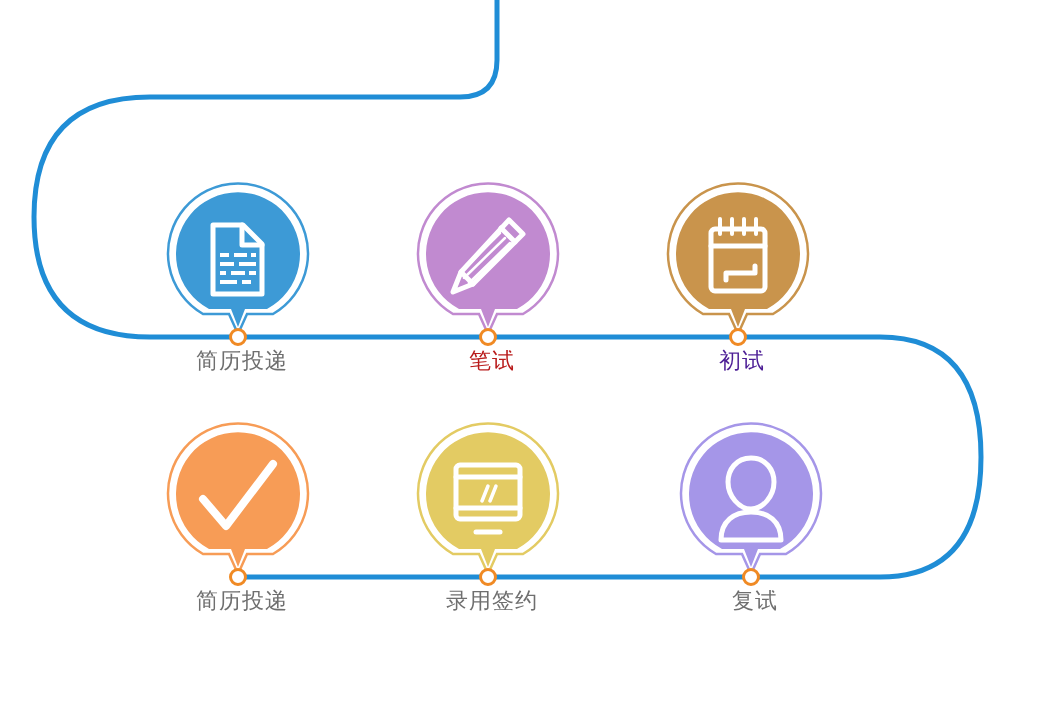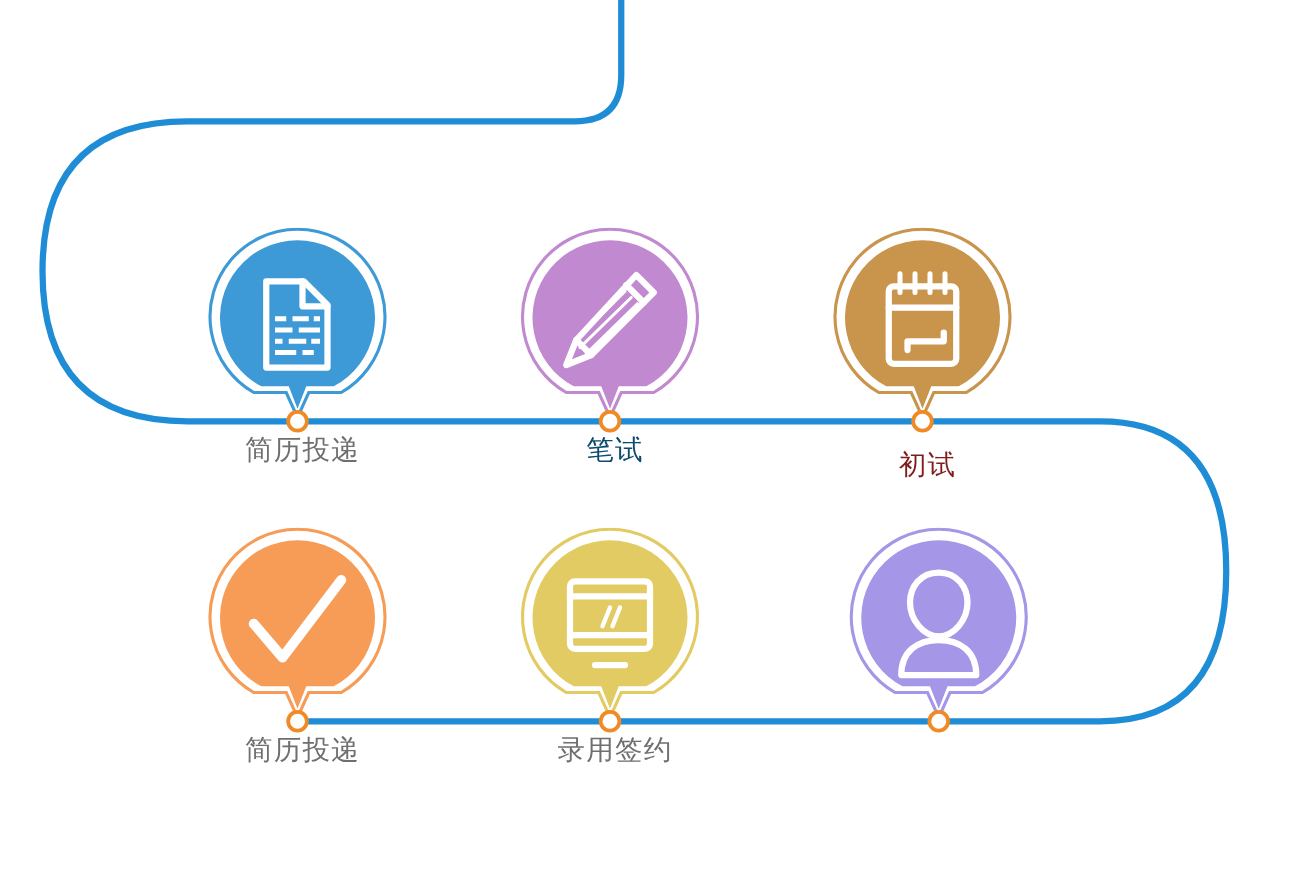--- a/index.html
+++ b/index.html
@@ -122,21 +122,21 @@
           <path d="M 88 46 L 102 60"></path>
           <path d="M 48 90 L 60 102"></path>
         </g>
         <g fill="none" stroke="#ffffff" stroke-width="2.5" stroke-linecap="round">
           <line x1="92" y1="56" x2="51" y2="96"></line>
           <line x1="87" y1="51" x2="47" y2="91"></line>
           <line x1="97" y1="61" x2="56" y2="101"></line>
         </g>
       </svg>
     </div>
-    <div class="node-label" style="color: #0c4a6e;">笔试</div>
+    <div class="node-label" style="color: #b91c1c;">笔试</div>
   </div>
   <div class="marker" style="left: 488px; top: 337px; border-color: rgb(240, 138, 36); background: rgb(255, 255, 255);"></div>
 
   <div class="node" style="left:738px; top:182px;">
     <div class="bubble-wrap">
       <svg class="bubble-svg" viewBox="0 0 150 155" xmlns="http://www.w3.org/2000/svg">
         <path d="M 40 132 A 70 70 0 1 1 110 132 L 84 132 L 75 152 L 66 132 Z" fill="none" stroke="#c9944c" stroke-width="2.5" stroke-linecap="round"></path>
         <path d="M 46 127 A 62 62 0 1 1 104 127 L 82 127 L 75 145 L 68 127 Z" fill="#c9944c"></path>
         <g fill="none" stroke="#ffffff" stroke-width="5" stroke-linejoin="round" stroke-linecap="round">
           <rect x="48" y="47" width="54" height="62" rx="4"></rect>
@@ -144,35 +144,36 @@
           <path d="M 63 98 L 63 91 L 92 91 L 92 84"></path>
         </g>
         <g fill="none" stroke="#ffffff" stroke-width="4" stroke-linecap="round">
           <line x1="57" y1="37" x2="57" y2="52"></line>
           <line x1="69" y1="37" x2="69" y2="52"></line>
           <line x1="81" y1="37" x2="81" y2="52"></line>
           <line x1="93" y1="37" x2="93" y2="52"></line>
         </g>
       </svg>
     </div>
-    <div class="node-label" style="color: #7f1d1d; margin-top: 12px;">初试</div>
+    <div class="node-label" style="color: #4c1d95;">初试</div>
   </div>
   <div class="marker" style="left: 738px; top: 337px; border-color: rgb(240, 138, 36); background: rgb(255, 255, 255);"></div>
 
   <div class="node" style="left:751px; top:422px;">
     <div class="bubble-wrap">
       <svg class="bubble-svg" viewBox="0 0 150 155" xmlns="http://www.w3.org/2000/svg">
         <path d="M 40 132 A 70 70 0 1 1 110 132 L 84 132 L 75 152 L 66 132 Z" fill="none" stroke="#a596e8" stroke-width="2.5" stroke-linecap="round"></path>
         <path d="M 46 127 A 62 62 0 1 1 104 127 L 82 127 L 75 145 L 68 127 Z" fill="#a596e8"></path>
         <g fill="none" stroke="#ffffff" stroke-width="5" stroke-linejoin="round" stroke-linecap="round">
           <path d="M 75 36 C 60 36 52 48 52 60 C 52 74 63 87 75 87 C 87 87 98 74 98 60 C 98 48 90 36 75 36 Z"></path>
           <path d="M 45 118 C 45 99 58 90 75 90 C 92 90 105 99 105 118 Z"></path>
         </g>
       </svg>
     </div>
+    <div class="node-label" style="color: rgb(111, 111, 111);">复试</div>
   </div>
   <div class="marker" style="left: 751px; top: 577px; border-color: rgb(240, 138, 36); background: rgb(255, 255, 255);"></div>
 
   <div class="node" style="left:488px; top:422px;">
     <div class="bubble-wrap">
       <svg class="bubble-svg" viewBox="0 0 150 155" xmlns="http://www.w3.org/2000/svg">
         <path d="M 40 132 A 70 70 0 1 1 110 132 L 84 132 L 75 152 L 66 132 Z" fill="none" stroke="#e3cb63" stroke-width="2.5" stroke-linecap="round"></path>
         <path d="M 46 127 A 62 62 0 1 1 104 127 L 82 127 L 75 145 L 68 127 Z" fill="#e3cb63"></path>
         <g fill="none" stroke="#ffffff" stroke-width="5" stroke-linejoin="round" stroke-linecap="round">
           <rect x="43" y="43" width="64" height="54" rx="4"></rect>

